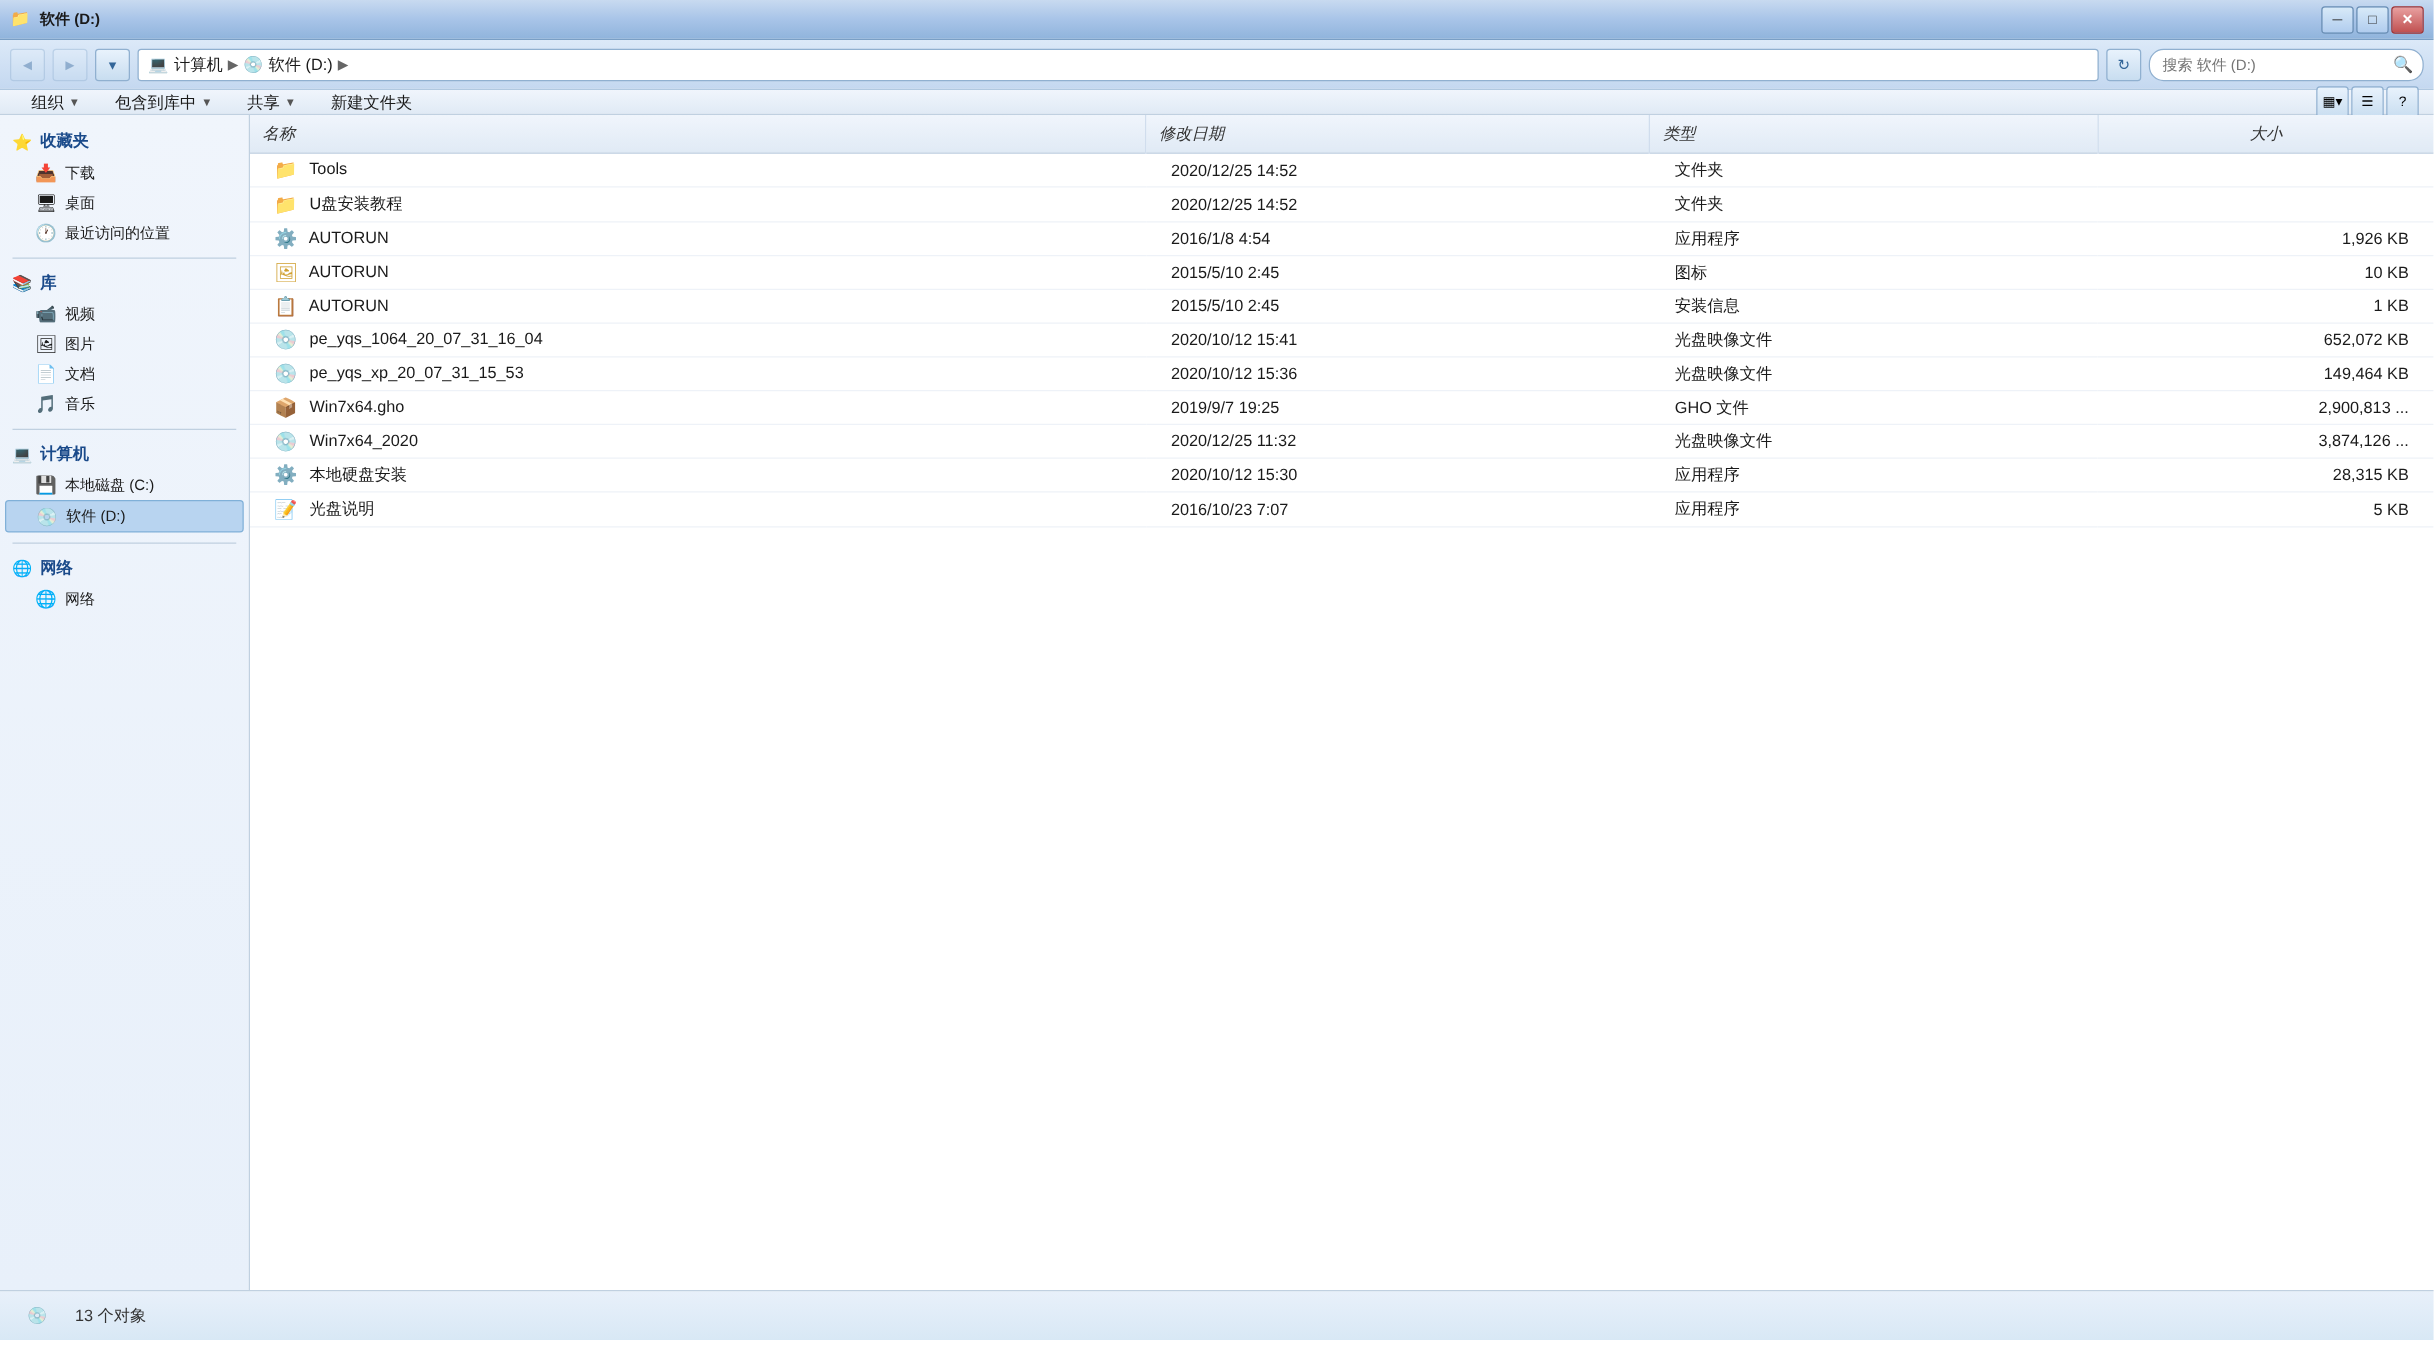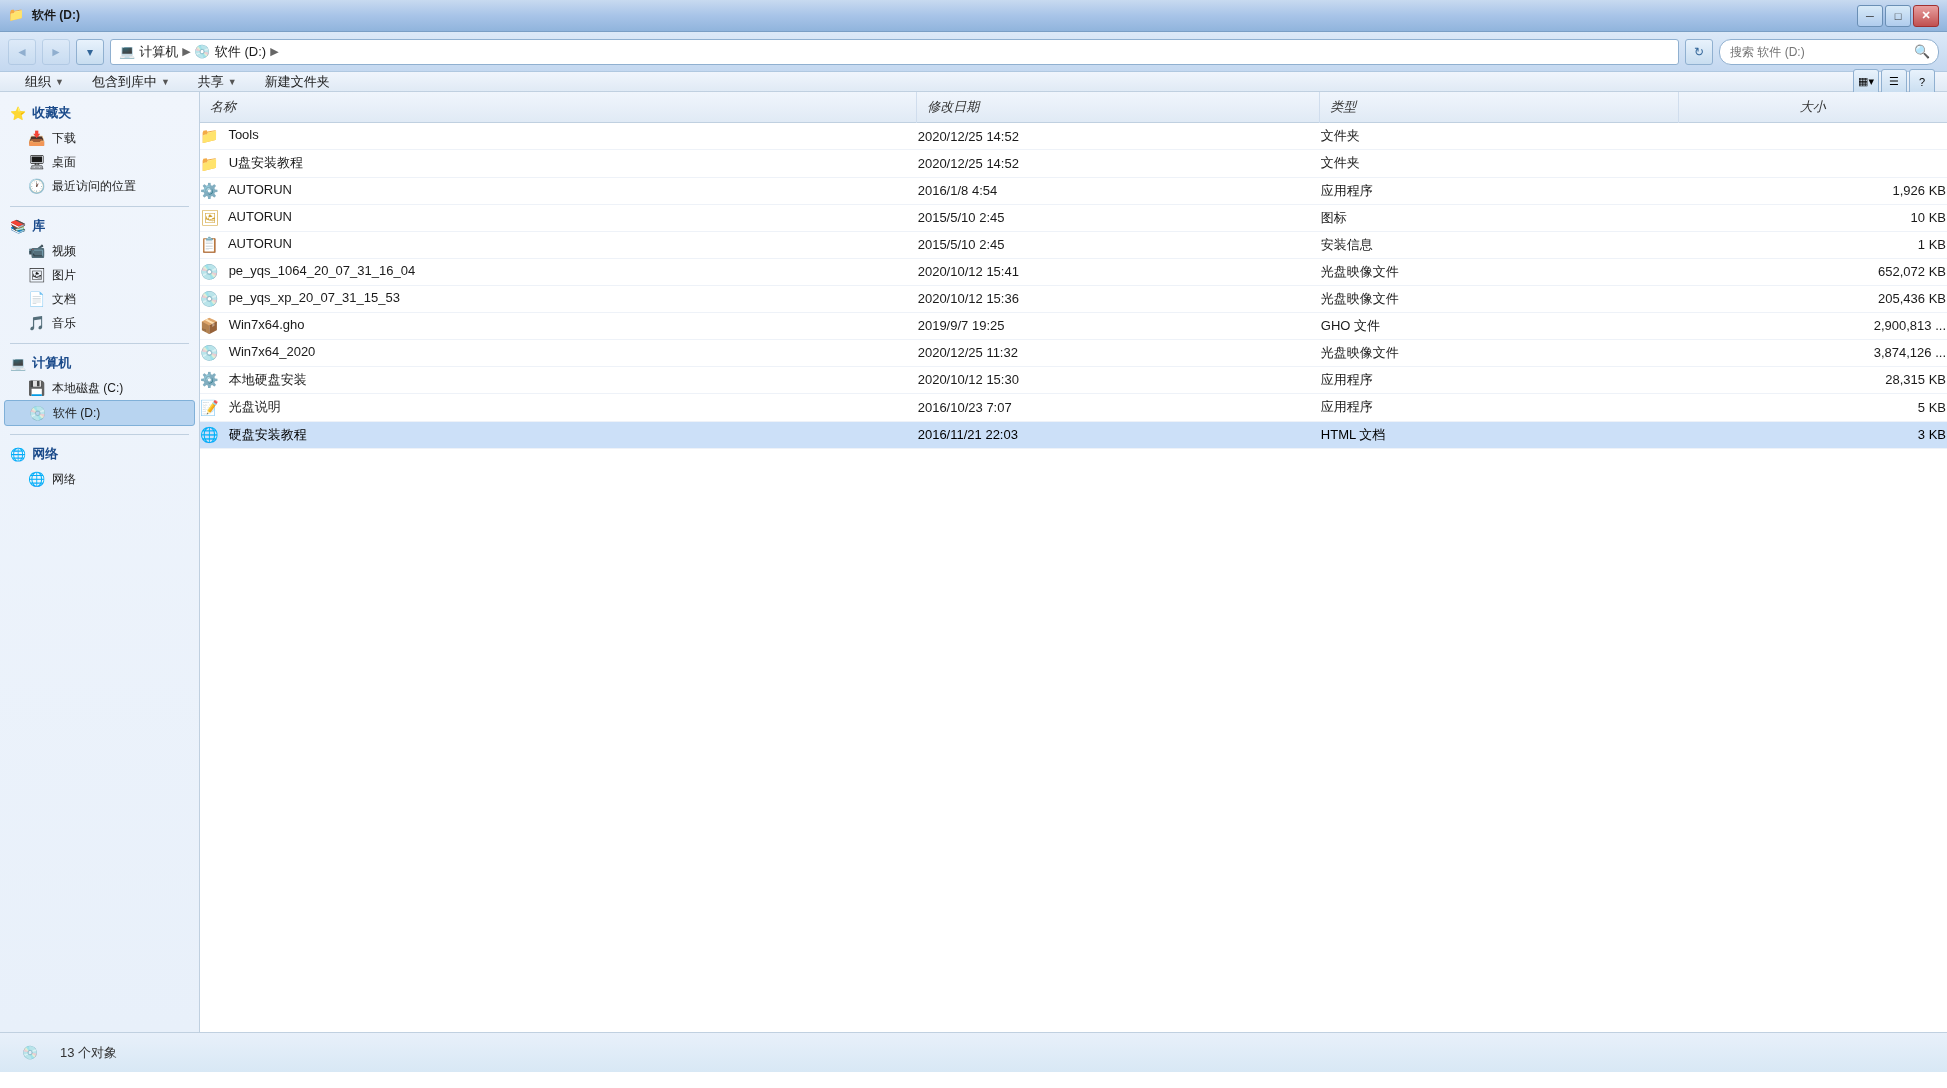--- a/index.html
+++ b/index.html
@@ -246,21 +246,21 @@
       text-align: left;
       font-size: 13px;
       font-weight: normal;
       color: #333;
       border-right: 1px solid #d0dded;
       white-space: nowrap;
       cursor: pointer;
     }
     .file-table th:last-child { border-right: none; text-align: center; }
     .file-table td {
-      padding: 4px 1px;
+      padding: 4px 20px;
       font-size: 13px;
       color: #1a1a1a;
       border-bottom: 1px solid #eef2f8;
       white-space: nowrap;
     }
     .file-table tr.selected { background: #cce0f8; }
     .file-table tr.selected td { color: #000; }
     .file-icon {
       width: 18px;
       height: 18px;
@@ -519,21 +519,21 @@
       <td class="col-type">光盘映像文件</td>
       <td class="col-size">652,072 KB</td>
     </tr>
           <tr>
       <td class="col-name">
         <span class="file-icon iso-icon">💿</span>
         <span>pe_yqs_xp_20_07_31_15_53</span>
       </td>
       <td class="col-date">2020/10/12 15:36</td>
       <td class="col-type">光盘映像文件</td>
-      <td class="col-size">205,436 KB</td>
+      <td class="col-size">149,464 KB</td>
     </tr>
           <tr>
       <td class="col-name">
         <span class="file-icon gho-icon">📦</span>
         <span>Win7x64.gho</span>
       </td>
       <td class="col-date">2019/9/7 19:25</td>
       <td class="col-type">GHO 文件</td>
       <td class="col-size">2,900,813 ...</td>
     </tr>
@@ -557,29 +557,20 @@
     </tr>
           <tr>
       <td class="col-name">
         <span class="file-icon txt-icon">📝</span>
         <span>光盘说明</span>
       </td>
       <td class="col-date">2016/10/23 7:07</td>
       <td class="col-type">应用程序</td>
       <td class="col-size">5 KB</td>
     </tr>
-          <tr class="selected">
-      <td class="col-name">
-        <span class="file-icon html-icon">🌐</span>
-        <span>硬盘安装教程</span>
-      </td>
-      <td class="col-date">2016/11/21 22:03</td>
-      <td class="col-type">HTML 文档</td>
-      <td class="col-size">3 KB</td>
-    </tr>
         </tbody>
     </table>
   </div>
 </div>
 
 <div class="status-bar">
   <div class="status-icon">
     <span>💿</span>
   </div>
   <span class="status-text">13 个对象</span>

